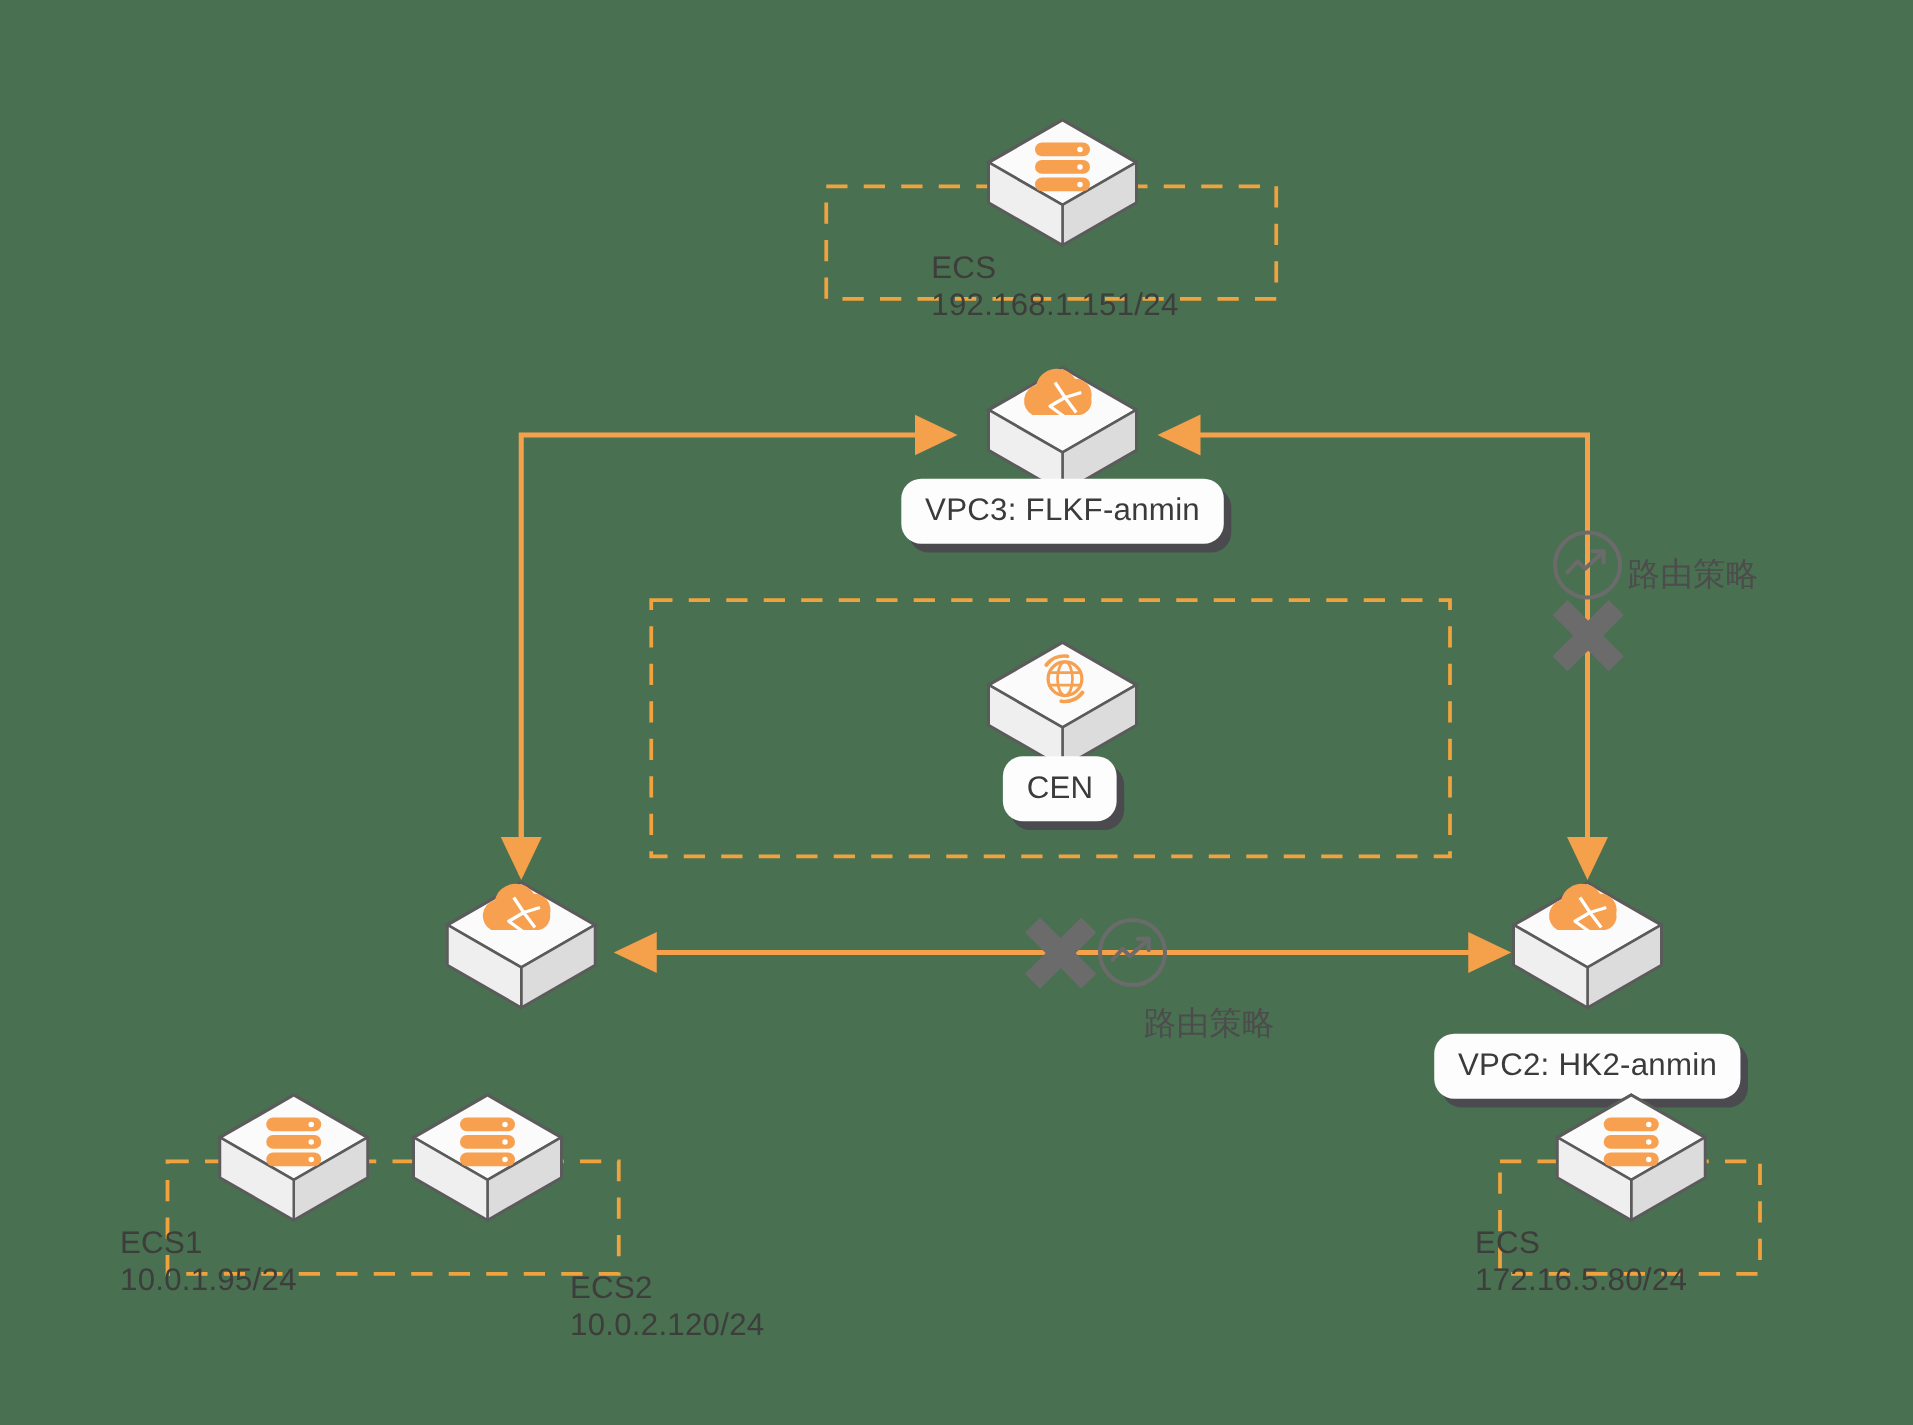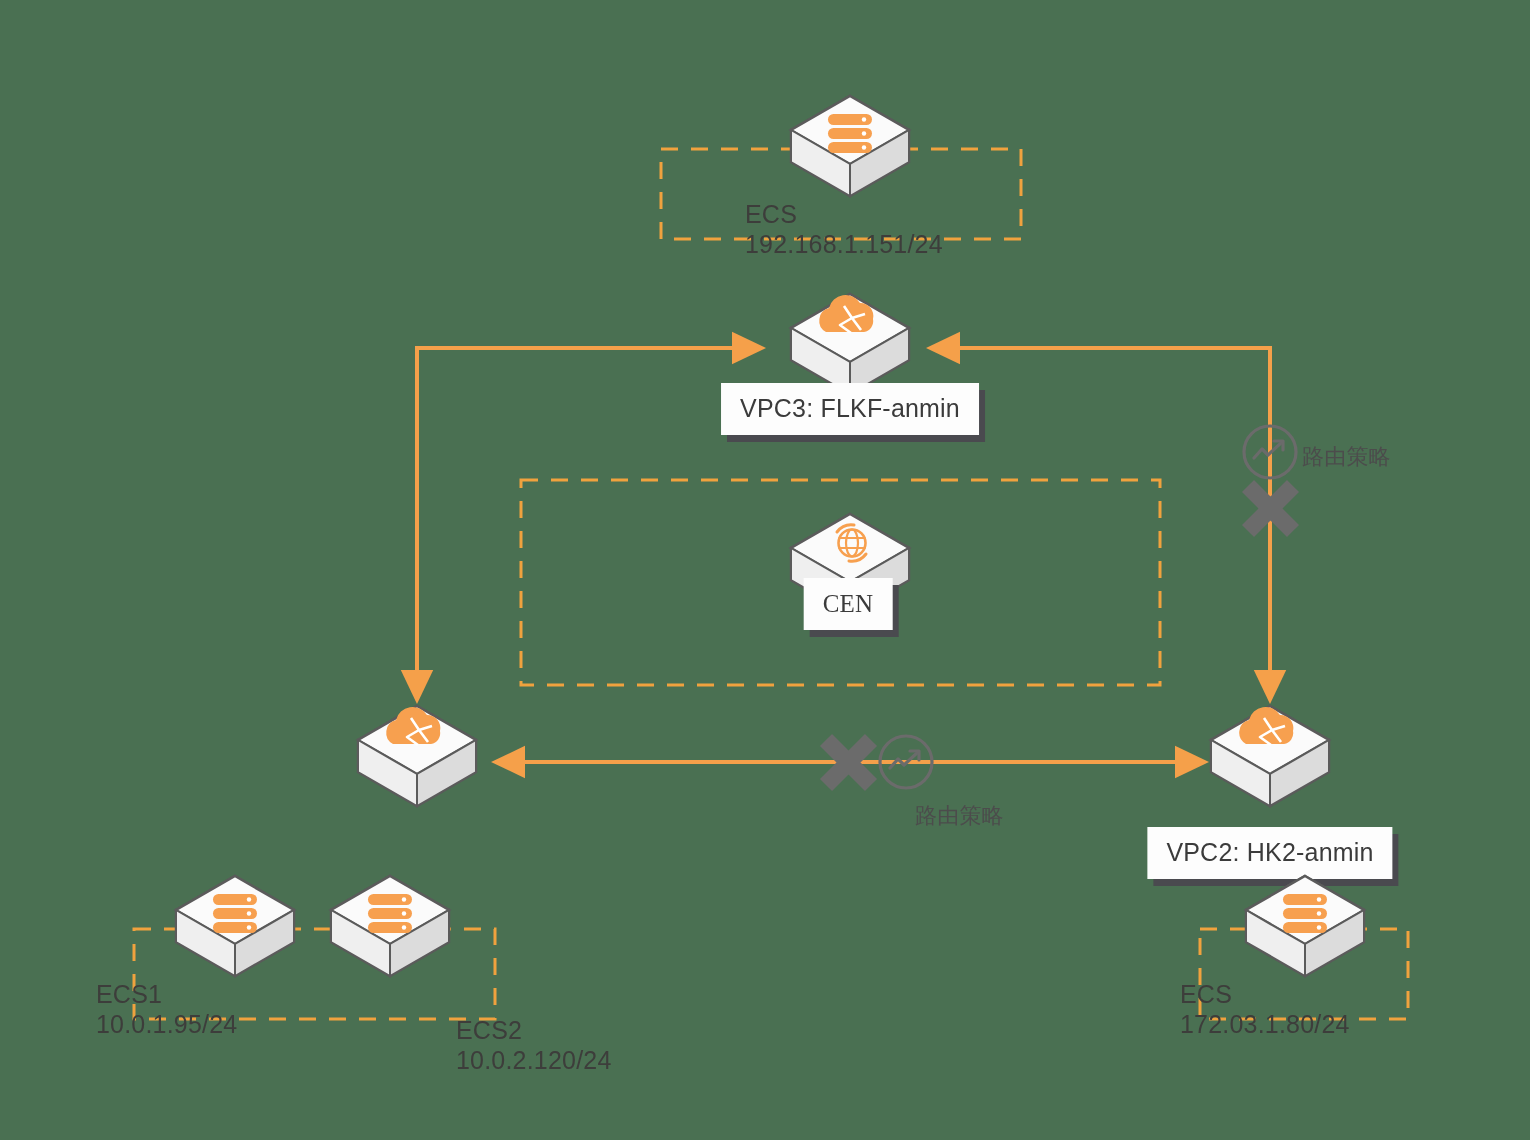--- a/index.html
+++ b/index.html
@@ -26,32 +26,32 @@
     position: absolute;
     background: #fdfdfd;
     color: #3b3b3b;
     font-size: 25px;
     line-height: 1;
     padding: 13px 19px 14px 19px;
     white-space: nowrap;
     box-shadow: 6px 7px 0 0 #4a4a4f;
     letter-spacing: .2px;
   }
-  .plate.center { transform: translateX(-50%); }
+  .plate.center { transform: translateX(-50%); border-radius: 16px; }
 
   
   .cap {
     position: absolute;
     color: #3d3d3b;
     font-size: 25px;
     line-height: 1.18;
     white-space: pre;
     letter-spacing: .2px;
   }
-  .cap.cn { font-size: 22px; color: #4c4c4c; }
+  .cap.cn { font-size: 26px; color: #4c4c4c; }
 
   
 </style>
 </head>
 <body>
 
 <div id="stage">
 
   <svg class="layer" viewBox="0 0 1530 1140">
     <defs>
@@ -140,21 +140,21 @@
       <polygon points="6,40 65,74 65,106 6,72" fill="#efefef" stroke="#5b5b5b" stroke-width="2"></polygon>
       <g transform="translate(65,35)">
         <circle cx="2" cy="0" r="13.5" fill="none" stroke="#f7a04f" stroke-width="2.6"></circle>
         <ellipse cx="2" cy="0" rx="6" ry="13.5" fill="none" stroke="#f7a04f" stroke-width="2.2"></ellipse>
         <path d="M-11.5,-5 H15.5 M-11.5,5 H15.5" stroke="#f7a04f" stroke-width="2.2"></path>
         <path d="M-13,-11 a18,18 0 0,1 17,-7" fill="none" stroke="#f7a04f" stroke-width="3" stroke-linecap="round"></path>
         <path d="M16,11 a18,18 0 0,1 -17,7" fill="none" stroke="#f7a04f" stroke-width="3" stroke-linecap="round"></path>
       </g>
     </svg>
   </div>
-  <div class="plate center" style="left:848px; top:578px;font-family:Liberation Serif, serif;">CEN</div>
+  <div class="plate center" style="left:848px; top:605px;">CEN</div>
 
   <div class="node" style="left:352px; top:700px;">
     <svg class="cube" viewBox="0 0 130 110">
       <polygon points="65,6 124,40 124,72 65,106 6,72 6,40" fill="#e9e9e9" stroke="#5b5b5b" stroke-width="2.5"></polygon>
       <polygon points="65,6 124,40 65,74 6,40" fill="#fbfbfb" stroke="#5b5b5b" stroke-width="2.5"></polygon>
       <polygon points="65,74 124,40 124,72 65,106" fill="#dcdcdc" stroke="#5b5b5b" stroke-width="2"></polygon>
       <polygon points="6,40 65,74 65,106 6,72" fill="#efefef" stroke="#5b5b5b" stroke-width="2"></polygon>
       <g transform="translate(65,36)">
         <path d="M-24,8 a13,13 0 0,1 3,-24 a17,17 0 0,1 31,-5 a13,13 0 0,1 13,16 a11,11 0 0,1 -9,13 Z" fill="#f7a04f"></path>
         <path d="M-6,-18 L2,-6 L-10,1 L1,9" fill="none" stroke="#fff" stroke-width="2.6" stroke-linejoin="round"></path>
@@ -226,18 +226,18 @@
         <rect x="-22" y="-12" width="44" height="11" rx="5.5" fill="#f7a04f"></rect>
         <circle cx="14" cy="-6.5" r="2.2" fill="#fff"></circle>
         <rect x="-22" y="2" width="44" height="11" rx="5.5" fill="#f7a04f"></rect>
         <circle cx="14" cy="7.5" r="2.2" fill="#fff"></circle>
         <rect x="-22" y="16" width="44" height="11" rx="5.5" fill="#f7a04f"></rect>
         <circle cx="14" cy="21.5" r="2.2" fill="#fff"></circle>
       </g>
     </svg>
   </div>
   <div class="cap" style="left:1180px; top:980px;"><span>ECS</span>
-<span>172.03.1.80/24</span></div>
+<span>172.16.5.80/24</span></div>
 
   <div class="cap cn" style="left:1302px; top:444px;">路由策略</div>
   <div class="cap cn" style="left:915px; top:803px;">路由策略</div>
 
 </div>
 
 </body></html>

